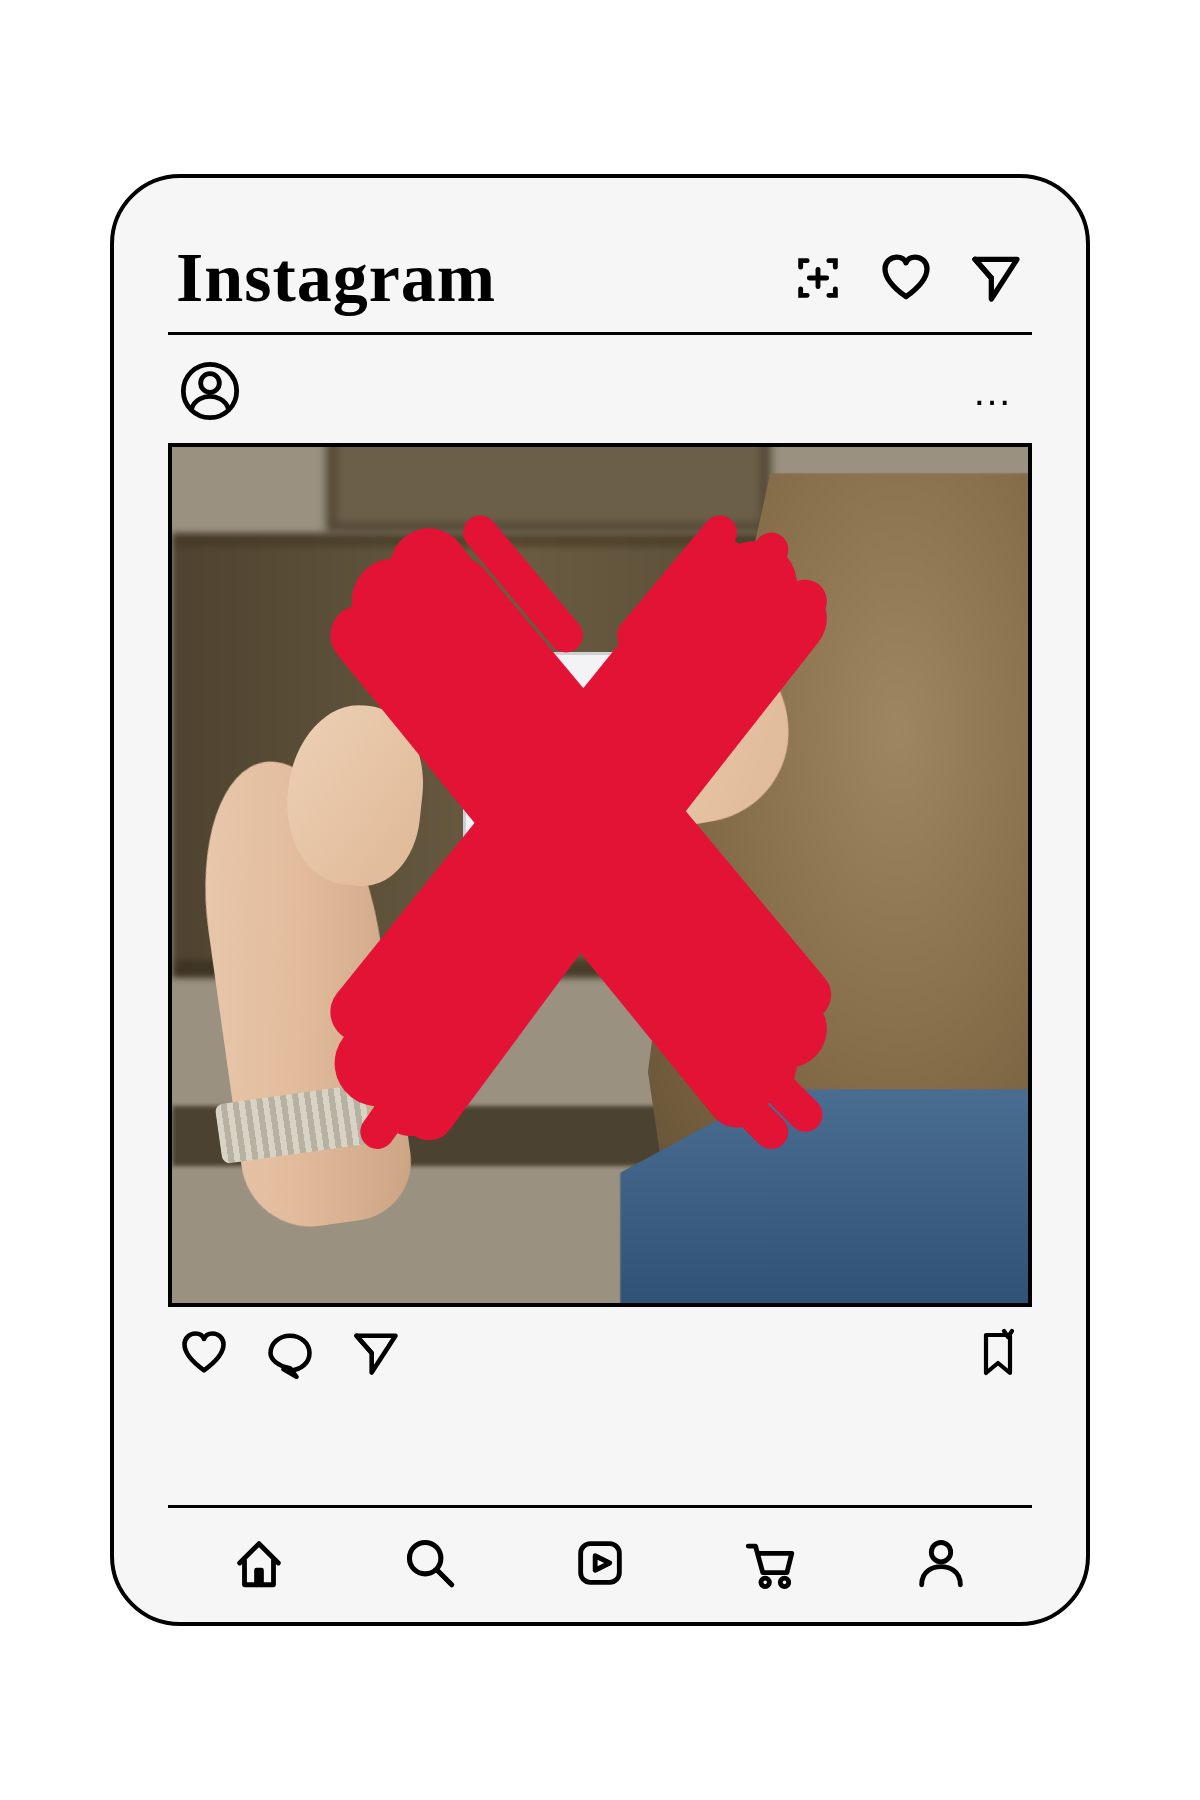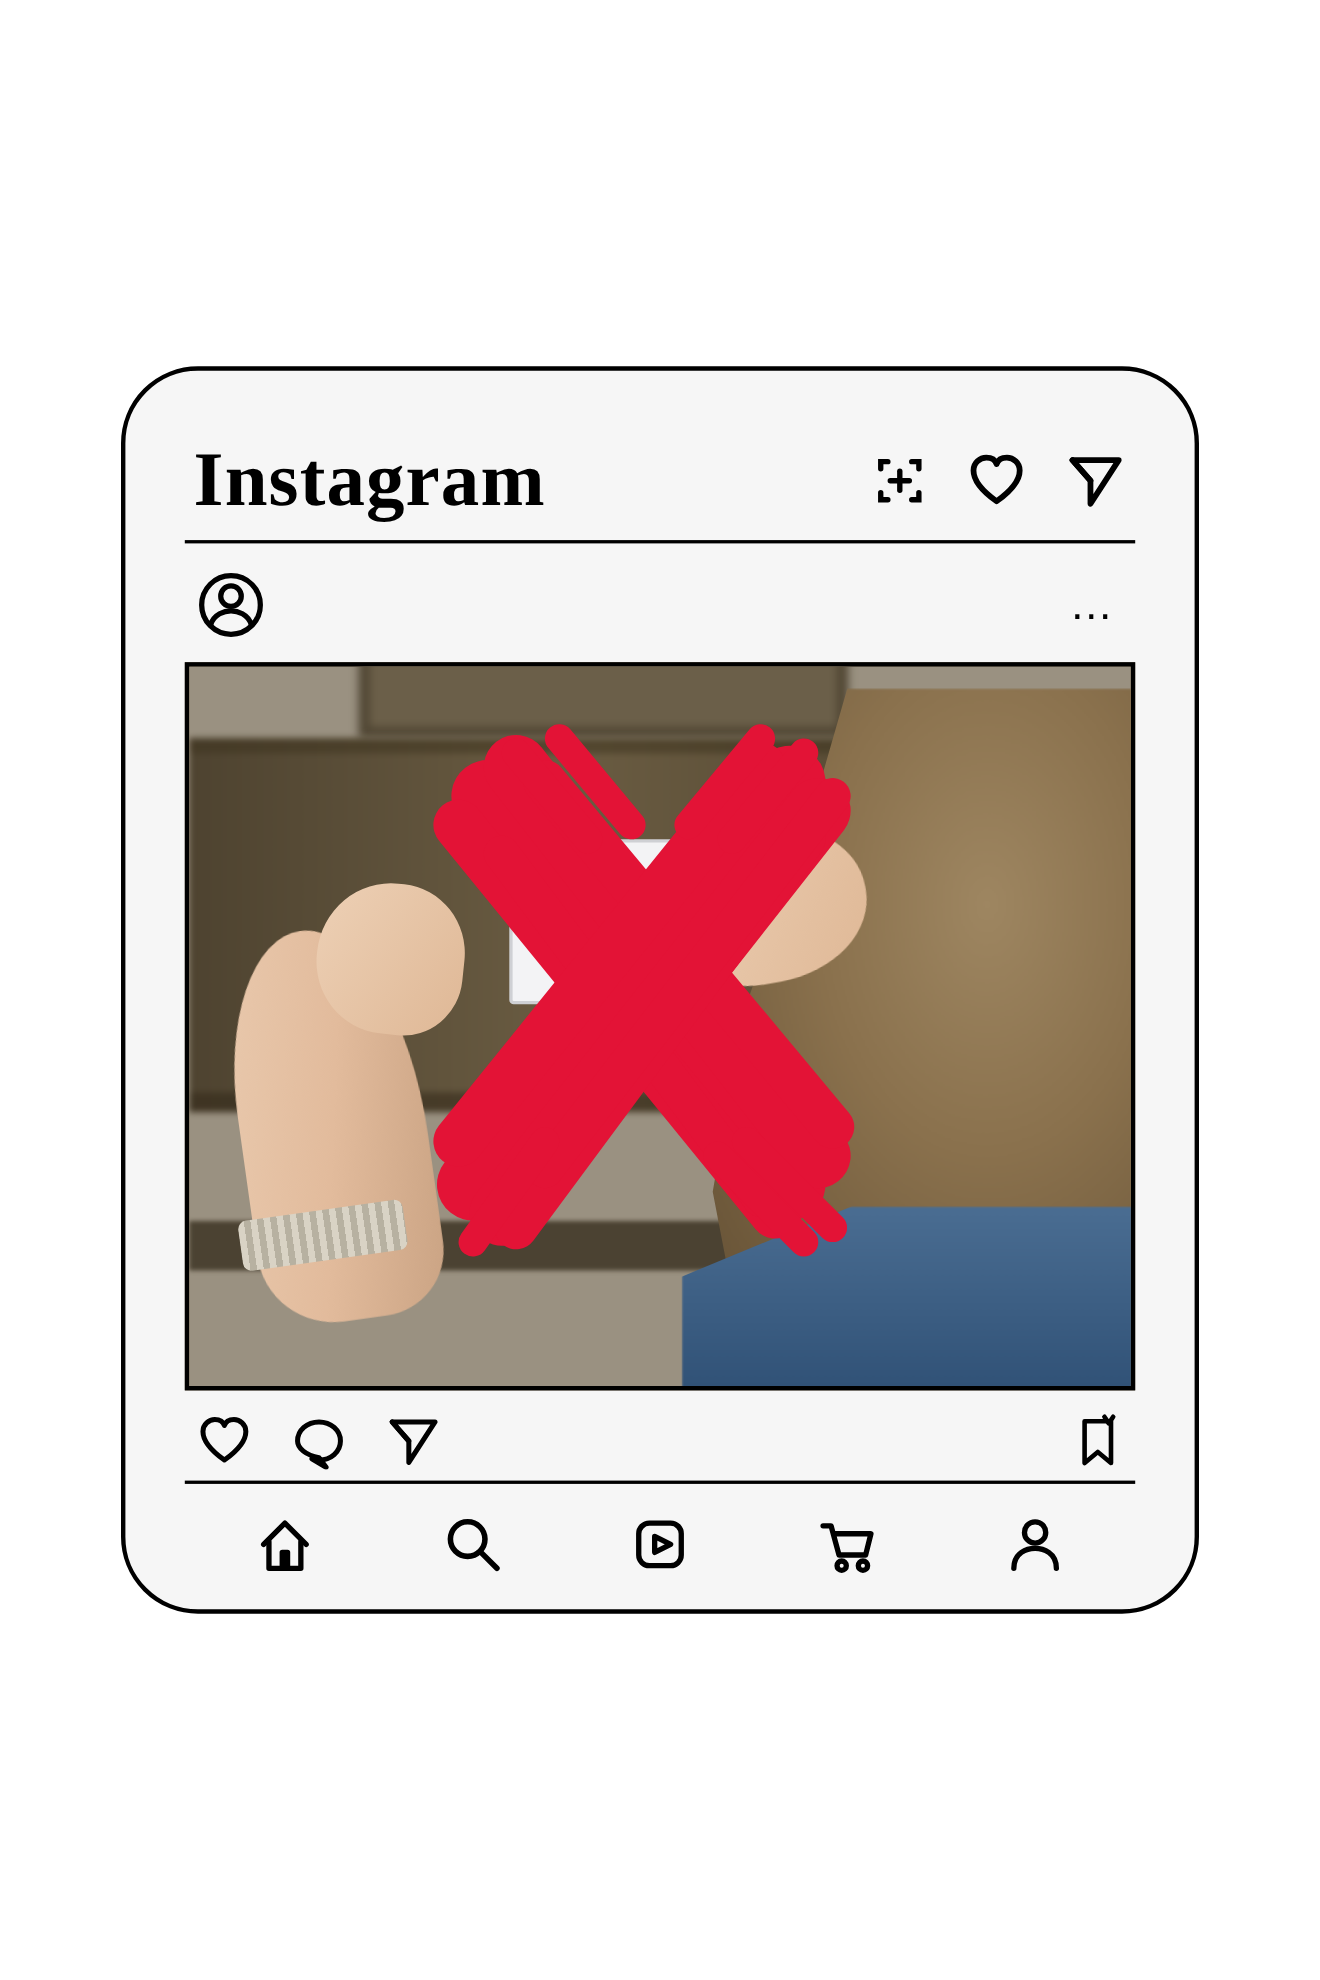--- a/index.html
+++ b/index.html
@@ -11,21 +11,21 @@
   }
   .canvas {
     width: 1200px; height: 1800px;
     position: relative;
     display: flex;
     align-items: center;
     justify-content: center;
   }
   .device {
     width: 980px;
-    height: 1134px;
+    height: 1452px;
     border: 4px solid #000;
     border-radius: 70px;
     background: #f6f6f6;
     padding: 60px 54px 30px 54px;
     display: flex;
     flex-direction: column;
   }
 
   
   .topbar {

